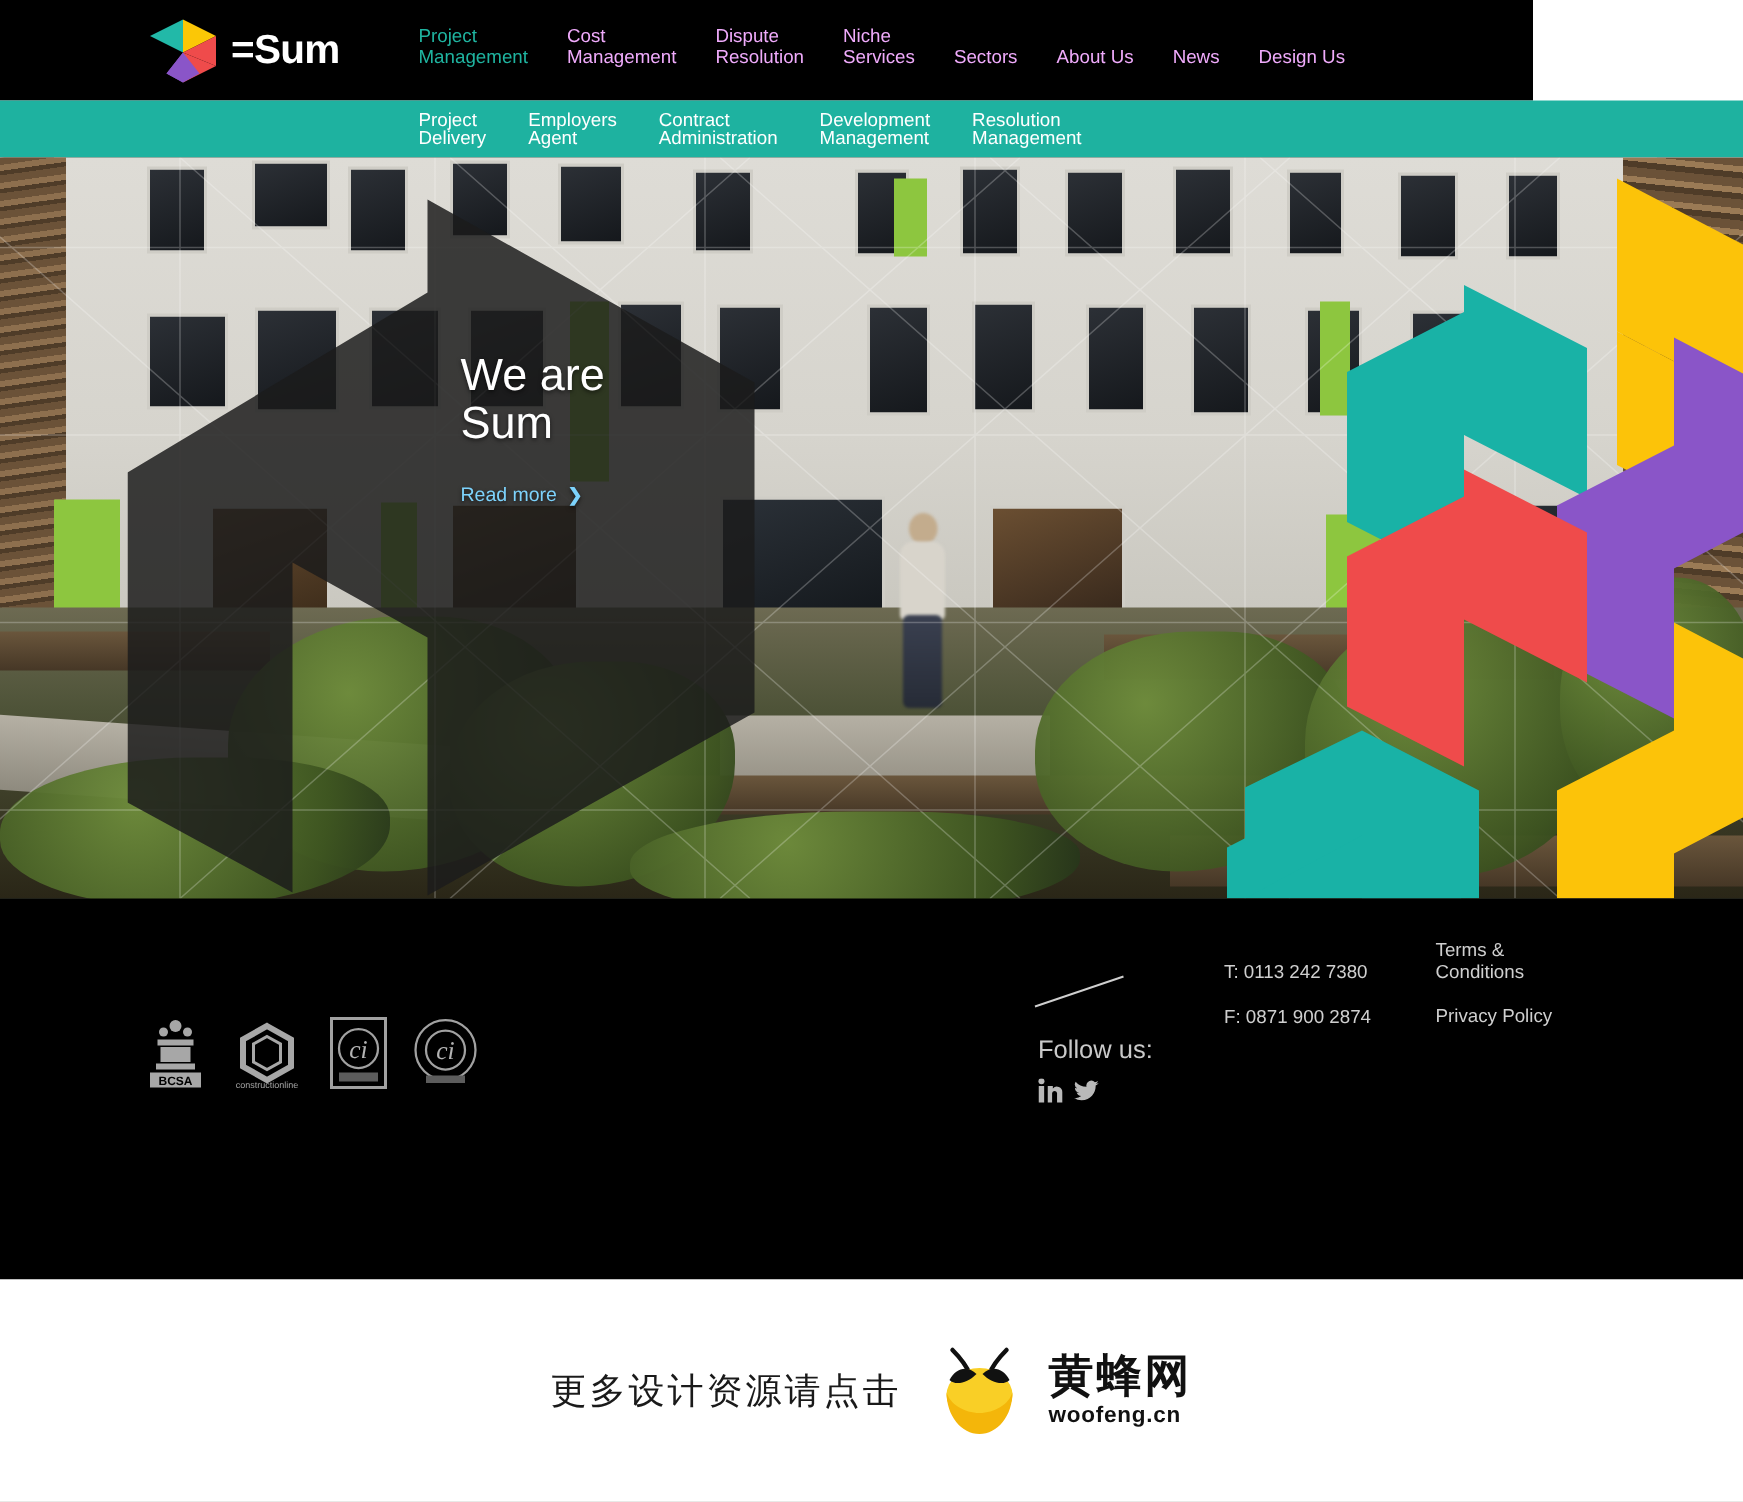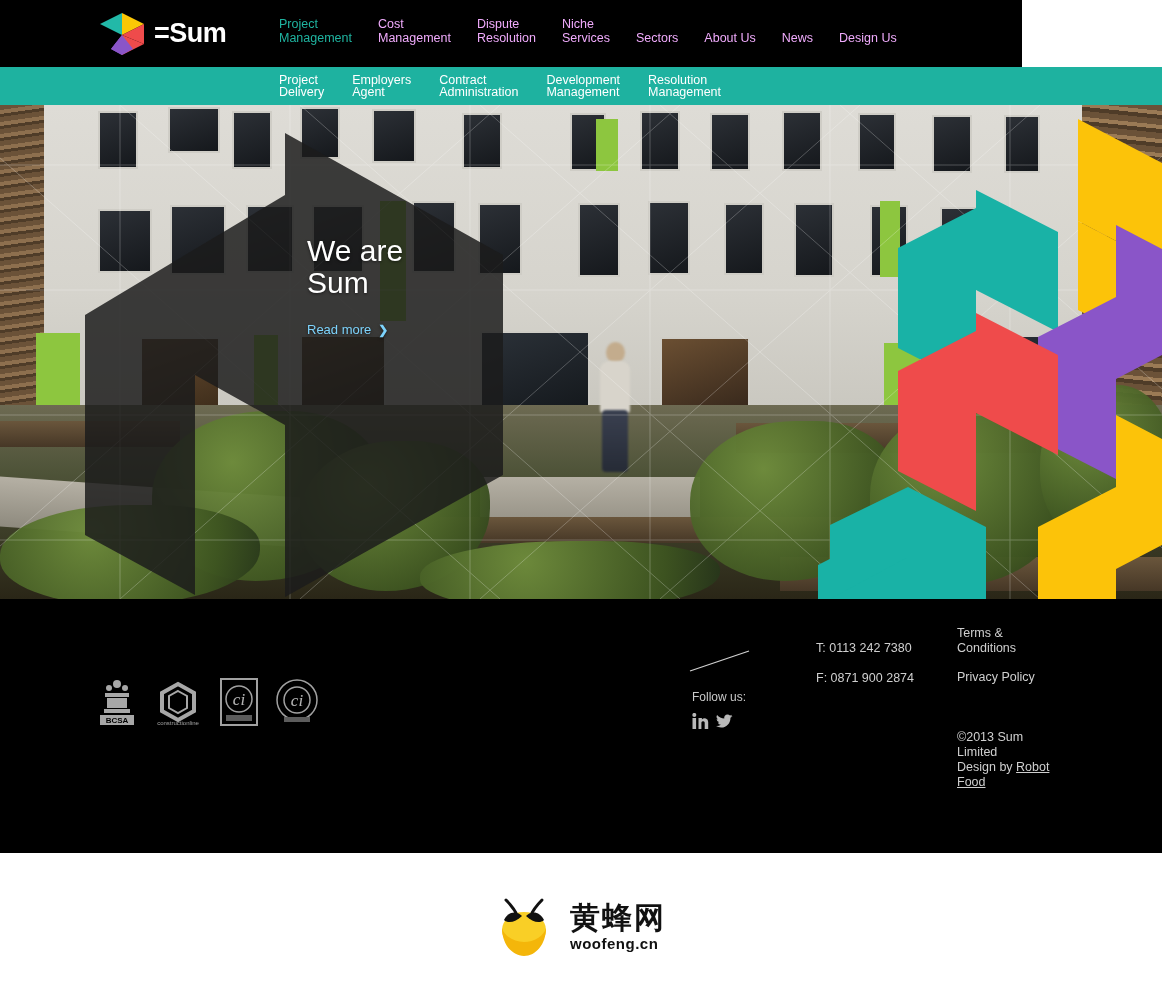--- a/index.html
+++ b/index.html
@@ -134,21 +134,21 @@
 
   
   .footer {
     position:absolute; left:0; top:599px; width:1162px; height:254px;
     background:#000000;
   }
   .accreds { position:absolute; left:98px; top:678px; display:flex; gap:18px; align-items:center; }
   .accred { opacity:.78; }
 
   .follow { position:absolute; left:692px; top:690px; }
-  .follow-label { color:#c9c9c9; font-size:12px; }
+  .follow-label { color:#c9c9c9; font-size:17px; }
   .social { margin-top:9px; display:flex; gap:7px; align-items:center; }
   .social span { cursor:pointer; }
   .slash { position:absolute; left:689px; top:650px; width:62px; height:22px; }
 
   .contact { position:absolute; left:816px; top:626px; color:#cfcfcf; font-size:12.5px; line-height:15px; }
   .contact .blk { margin-bottom:13px; white-space:pre-line; }
   .contact .blk:last-child { margin-bottom:0; }
 
   .legal { position:absolute; left:957px; top:626px; color:#cfcfcf; font-size:12.5px; line-height:15px; width:130px; }
   .legal a { color:#cfcfcf; text-decoration:none; cursor:pointer; display:block; white-space:pre-line; }
@@ -387,27 +387,24 @@
       <div>T: 0113 242 7380</div>
       <div>F: 0871 900 2874</div>
     </div>
   </div>
 
   <div class="legal">
     <a>Terms &amp;
 Conditions</a>
     <div class="gap"></div>
     <a>Privacy Policy</a>
-    <div class="copy"><span>©2013 Sum
-Limited
-Design by </span><u>Robot
-Food</u></div>
   </div>
 
   <div class="watermark">
+    <span class="wm-text">更多设计资源请点击</span>
     <span class="wm-logo">
       <svg width="56" height="62" viewBox="0 0 56 62">
         <path d="M10,4 C16,10 20,16 22,21" stroke="#111" stroke-width="3" fill="none" stroke-linecap="round"></path>
         <path d="M46,4 C40,10 36,16 34,21" stroke="#111" stroke-width="3" fill="none" stroke-linecap="round"></path>
         <ellipse cx="28" cy="34" rx="22" ry="18" fill="#f9cf26"></ellipse>
         <path d="M28,46 C38,46 48,40 50,32 C50,48 40,60 28,60 C16,60 6,48 6,32 C8,40 18,46 28,46 Z" fill="#f4b60a"></path>
         <path d="M8,24 C12,16 20,14 26,20 C20,26 12,28 8,24 Z" fill="#111"></path>
         <path d="M48,24 C44,16 36,14 30,20 C36,26 44,28 48,24 Z" fill="#111"></path>
       </svg>
       <span class="wm-brand">

